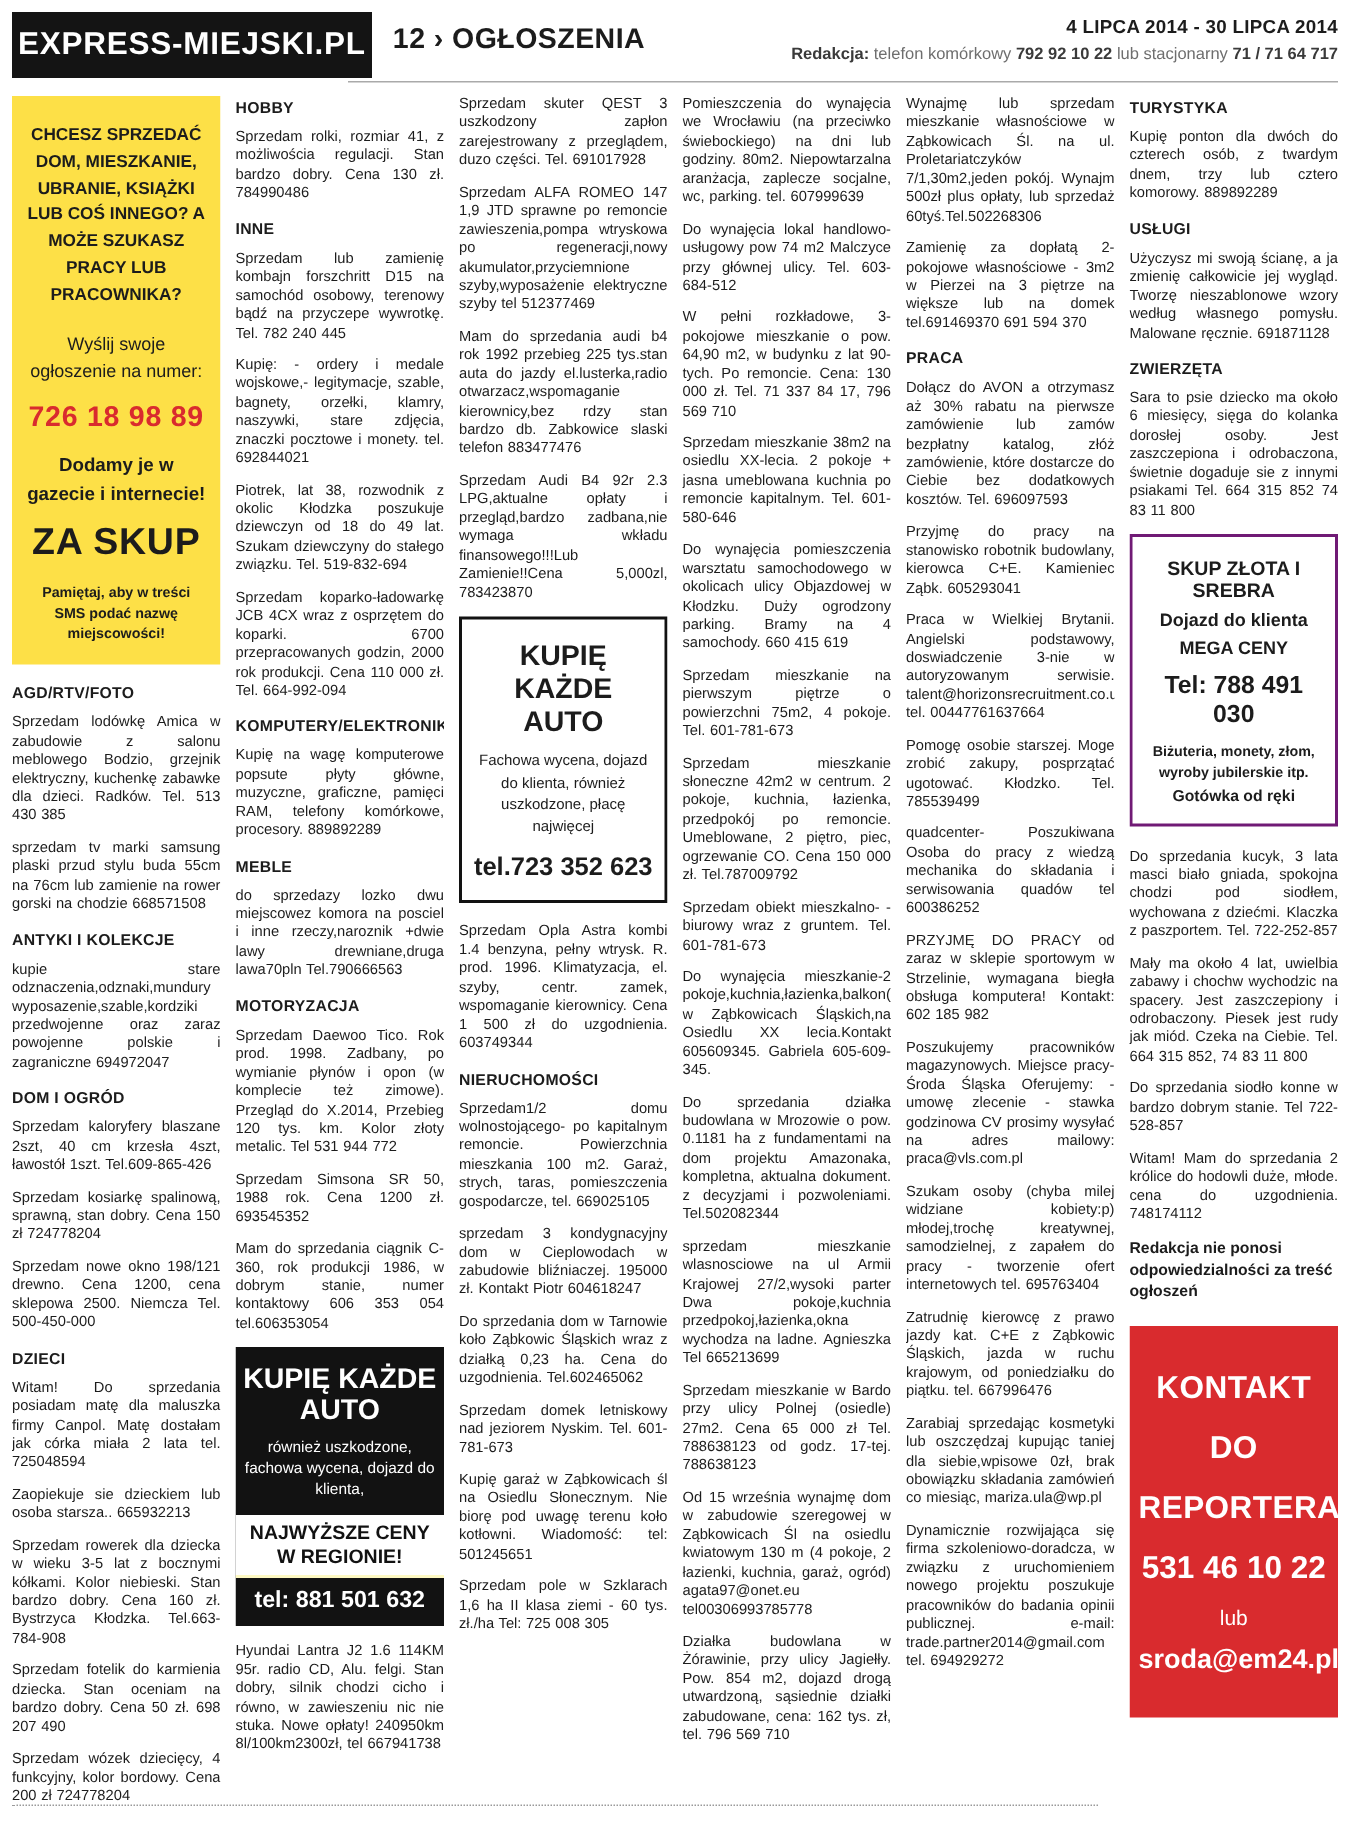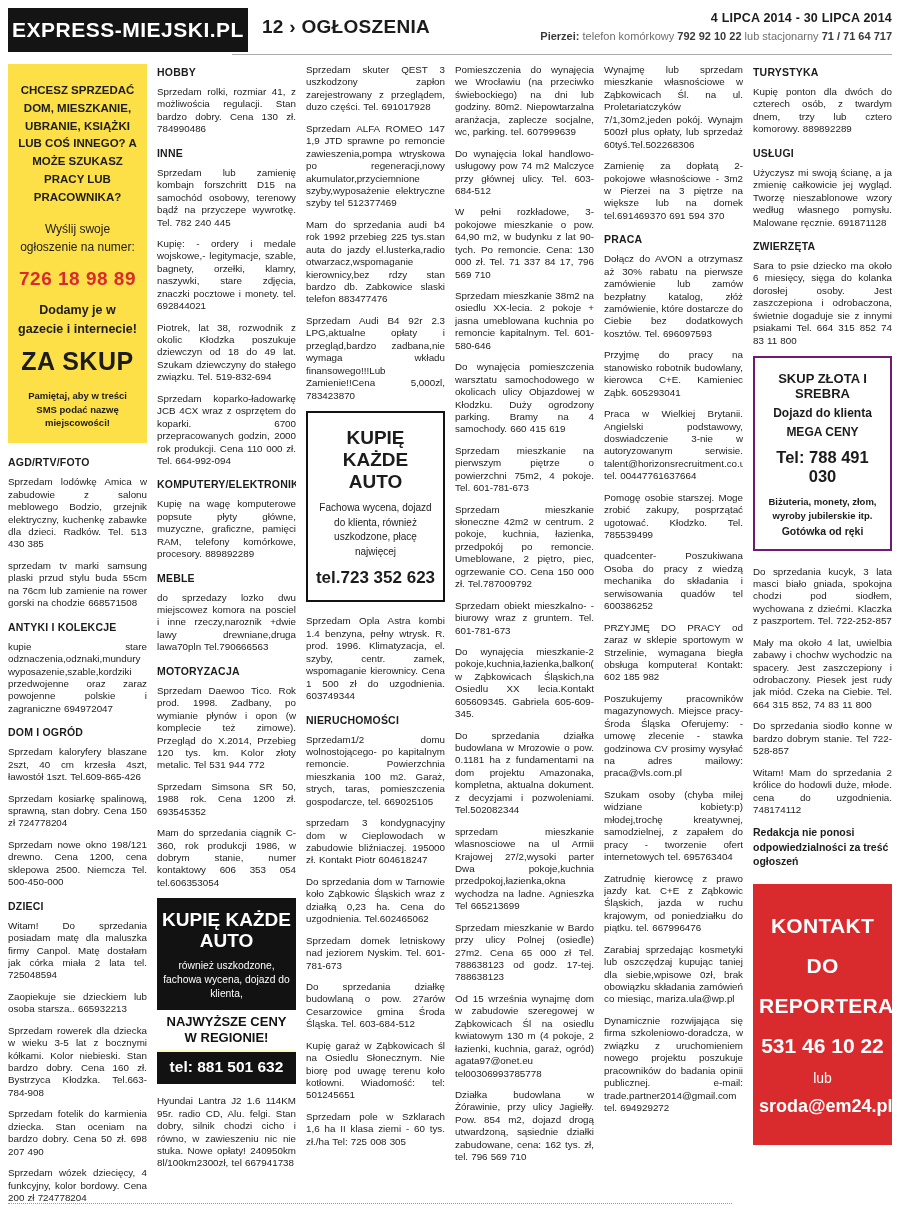--- a/index.html
+++ b/index.html
@@ -66,21 +66,21 @@
 
 <div class="page">
   <div class="header">
     <div class="brand">EXPRESS-MIEJSKI.PL</div>
     <div class="header-mid">
       <div class="page-label">12 › OGŁOSZENIA</div>
     </div>
     <div class="header-right">
       <div class="date-range">4 LIPCA 2014 - 30 LIPCA 2014</div>
       <div class="redakcja">
-        <b>Pierzei:</b>
+        <b>Redakcja:</b>
         <span>telefon komórkowy</span>
         <b>792 92 10 22</b>
         <span>lub stacjonarny</span>
         <b>71 / 71 64 717</b>
       </div>
     </div>
   </div>
   <div class="header-rule"></div>
 
   <div class="columns">
@@ -142,21 +142,20 @@
           <div class="aw-title">KUPIĘ KAŻDE AUTO</div>
           <div class="aw-sub">Fachowa wycena, dojazd do klienta, również uszkodzone, płacę najwięcej</div>
           <div class="aw-phone">tel.723 352 623</div>
         </div>
         <div class="ad">Sprzedam Opla Astra kombi 1.4 benzyna, pełny wtrysk. R. prod. 1996. Klimatyzacja, el. szyby, centr. zamek, wspomaganie kierownicy. Cena 1 500 zł do uzgodnienia. 603749344</div>
         <div class="section-heading">NIERUCHOMOŚCI</div>
         <div class="ad">Sprzedam1/2 domu wolnostojącego- po kapitalnym remoncie. Powierzchnia mieszkania 100 m2. Garaż, strych, taras, pomieszczenia gospodarcze, tel. 669025105</div>
         <div class="ad">sprzedam 3 kondygnacyjny dom w Cieplowodach w zabudowie bliźniaczej. 195000 zł. Kontakt Piotr 604618247</div>
         <div class="ad">Do sprzedania dom w Tarnowie koło Ząbkowic Śląskich wraz z działką 0,23 ha. Cena do uzgodnienia. Tel.602465062</div>
         <div class="ad">Sprzedam domek letniskowy nad jeziorem Nyskim. Tel. 601-781-673</div>
-        <div class="ad">Do sprzedania działkę budowlaną o pow. 27arów Cesarzowice gmina Środa Śląska. Tel. 603-684-512</div>
         <div class="ad">Kupię garaż w Ząbkowicach śl na Osiedlu Słonecznym. Nie biorę pod uwagę terenu koło kotłowni. Wiadomość: tel: 501245651</div>
         <div class="ad">Sprzedam pole w Szklarach 1,6 ha II klasa ziemi - 60 tys. zł./ha Tel: 725 008 305</div>
       </div>
       <div class="col">
         <div class="ad">Pomieszczenia do wynajęcia we Wrocławiu (na przeciwko świebockiego) na dni lub godziny. 80m2. Niepowtarzalna aranżacja, zaplecze socjalne, wc, parking. tel. 607999639</div>
         <div class="ad">Do wynajęcia lokal handlowo-usługowy pow 74 m2 Malczyce przy głównej ulicy. Tel. 603-684-512</div>
         <div class="ad">W pełni rozkładowe, 3-pokojowe mieszkanie o pow. 64,90 m2, w budynku z lat 90-tych. Po remoncie. Cena: 130 000 zł. Tel. 71 337 84 17, 796 569 710</div>
         <div class="ad">Sprzedam mieszkanie 38m2 na osiedlu XX-lecia. 2 pokoje + jasna umeblowana kuchnia po remoncie kapitalnym. Tel. 601-580-646</div>
         <div class="ad">Do wynajęcia pomieszczenia warsztatu samochodowego w okolicach ulicy Objazdowej w Kłodzku. Duży ogrodzony parking. Bramy na 4 samochody. 660 415 619</div>
         <div class="ad">Sprzedam mieszkanie na pierwszym piętrze o powierzchni 75m2, 4 pokoje. Tel. 601-781-673</div>

